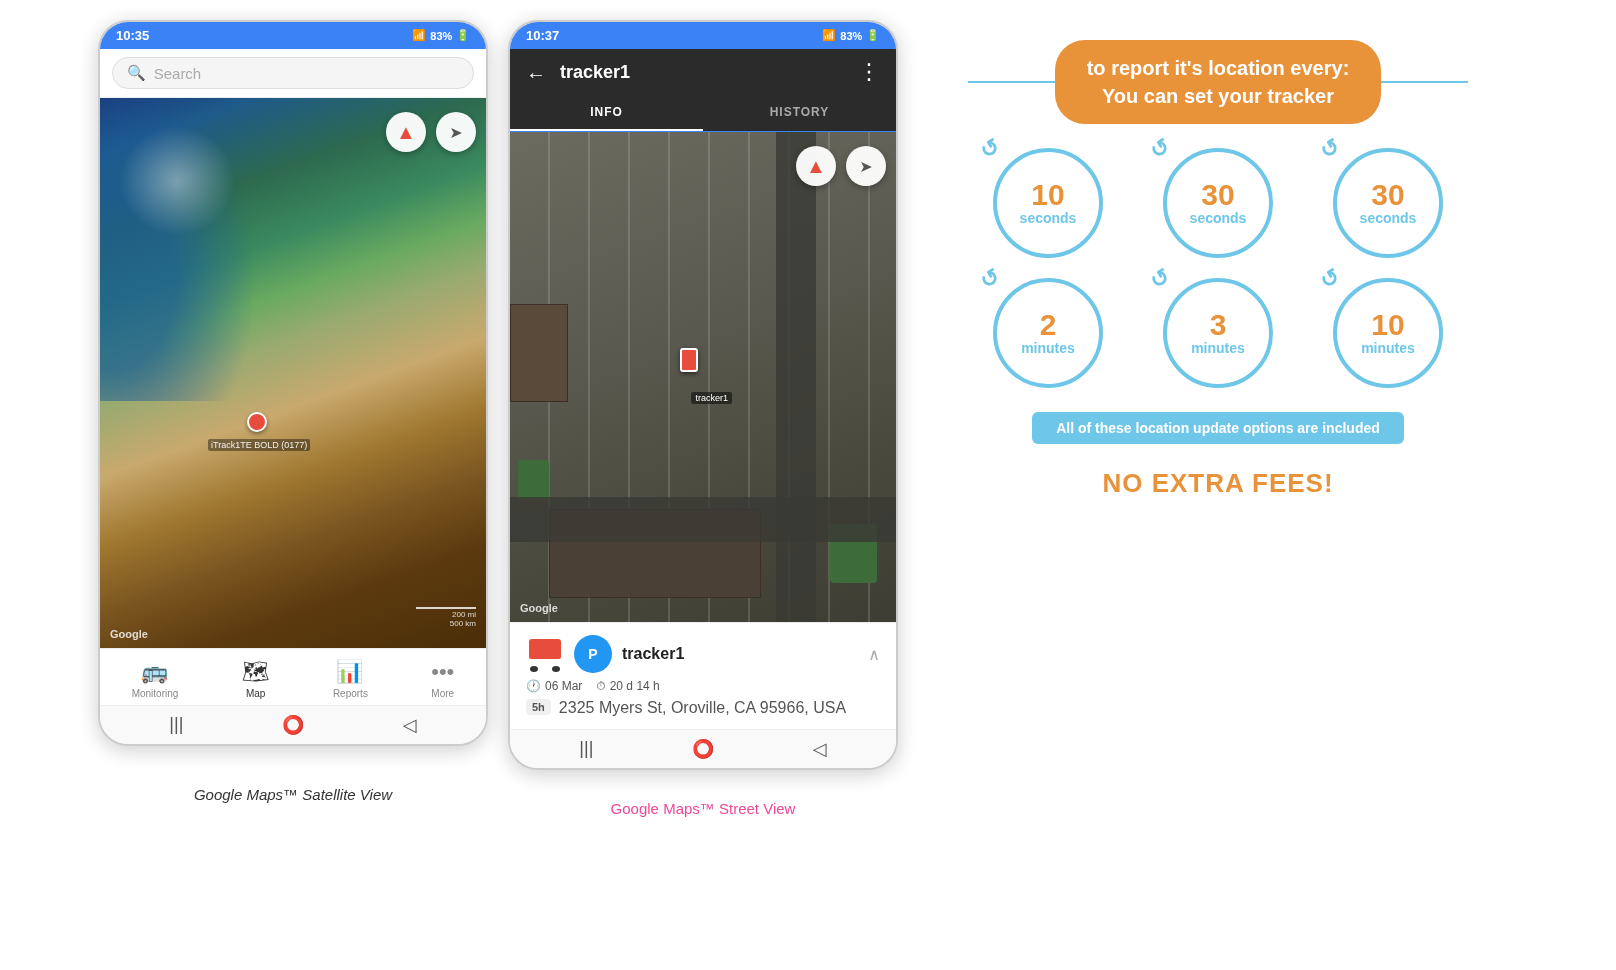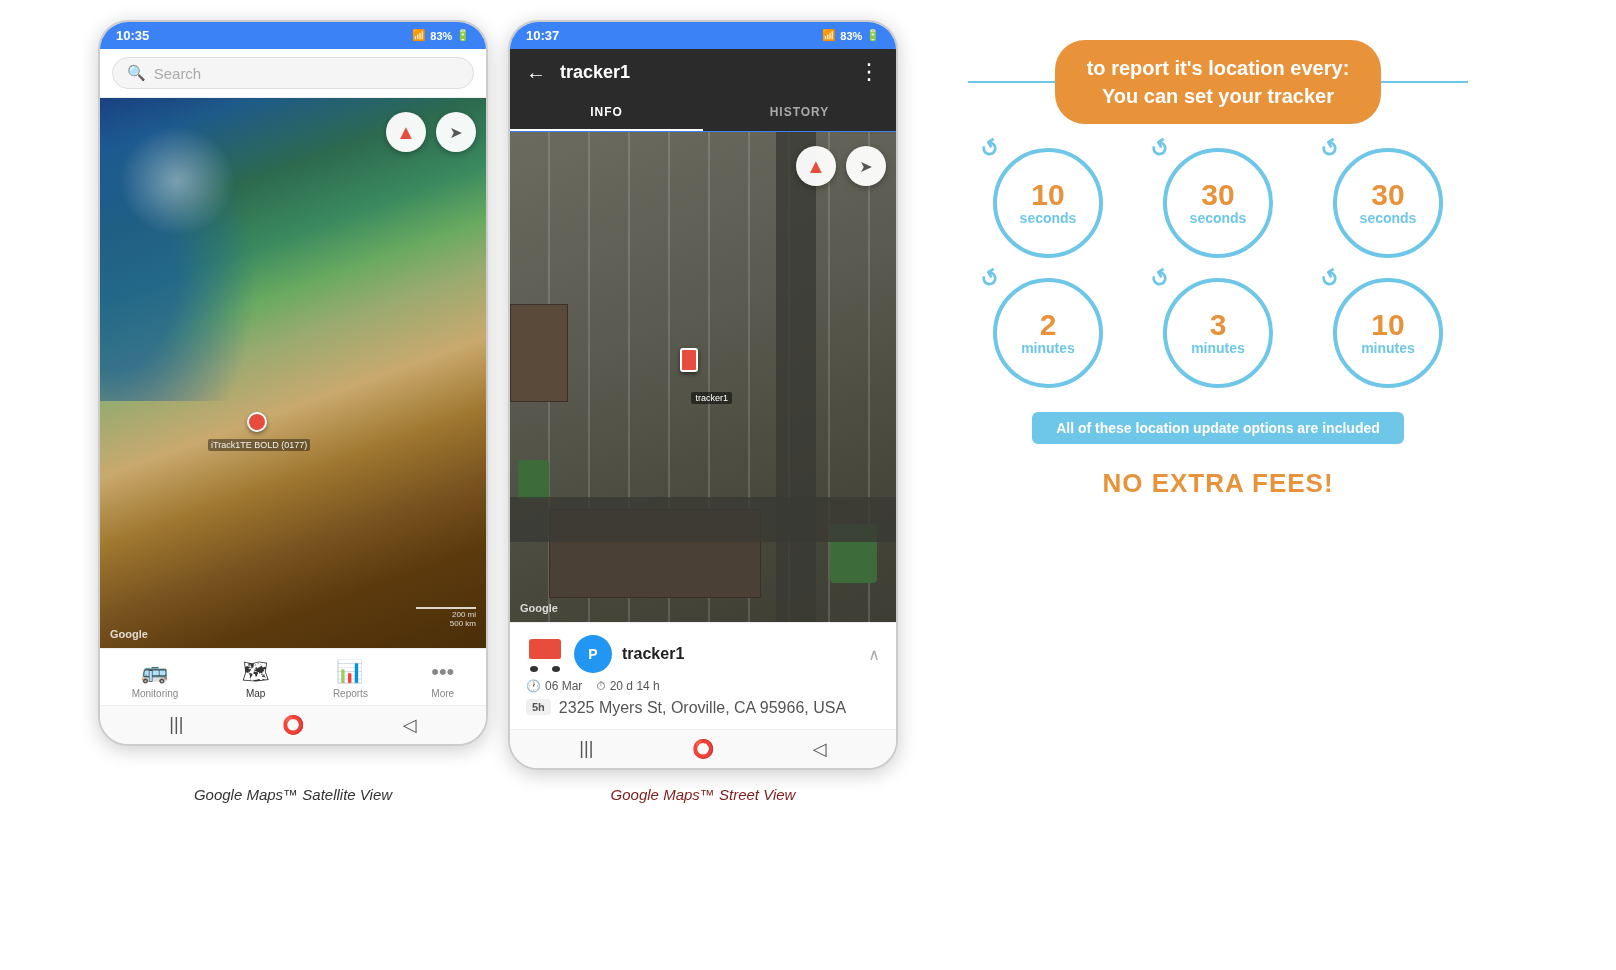--- a/index.html
+++ b/index.html
@@ -714,15 +714,15 @@
         <span>All of these location update options are included</span>
       </div>
 
       <div class="no-fees-text">NO EXTRA FEES!</div>
     </div>
 
   </div>
 
   <div style="display:flex;gap:20px;width:820px;">
     <div style="width:390px;text-align:center;font-size:15px;color:#333;font-style:italic;padding-top:6px;">Google Maps™ Satellite View</div>
-    <div style="width:390px;text-align:center;font-size:15px;color:#7f1d1d;font-style:italic;padding-top:6px;">Google Maps™ Street View</div>
+    <div style="width:390px;text-align:center;font-size:15px;color:#ec4899;padding-top:6px;margin-top:14px;">Google Maps™ Street View</div>
   </div>
 </div>
 
 </body></html>

